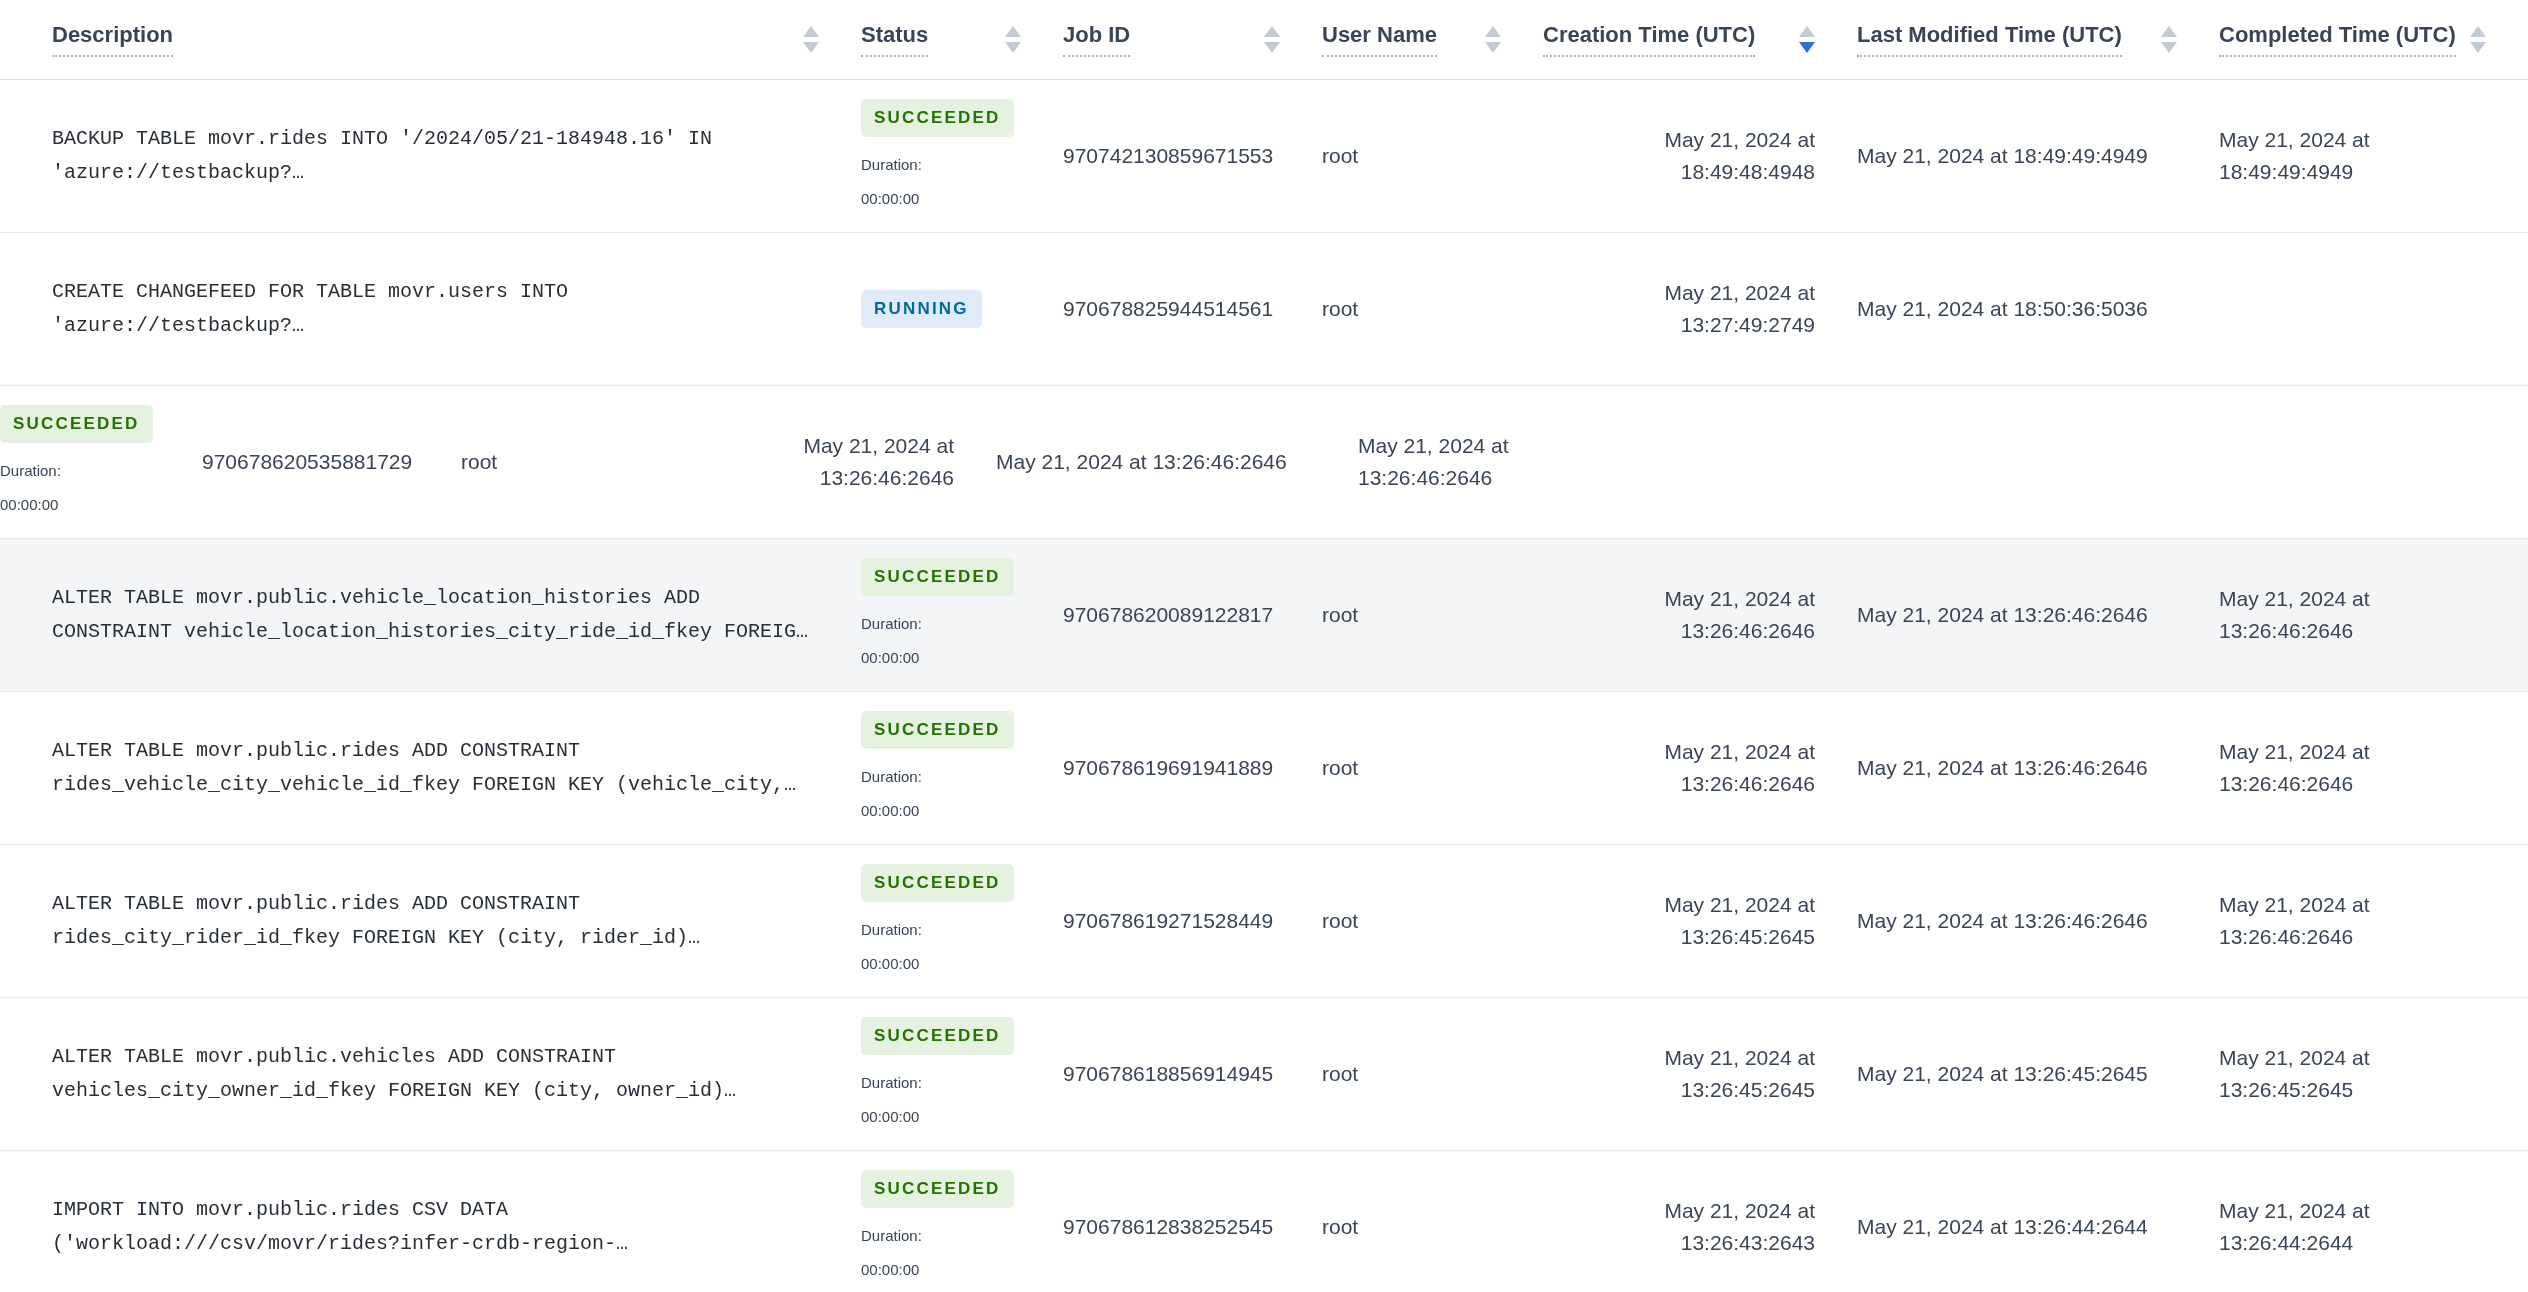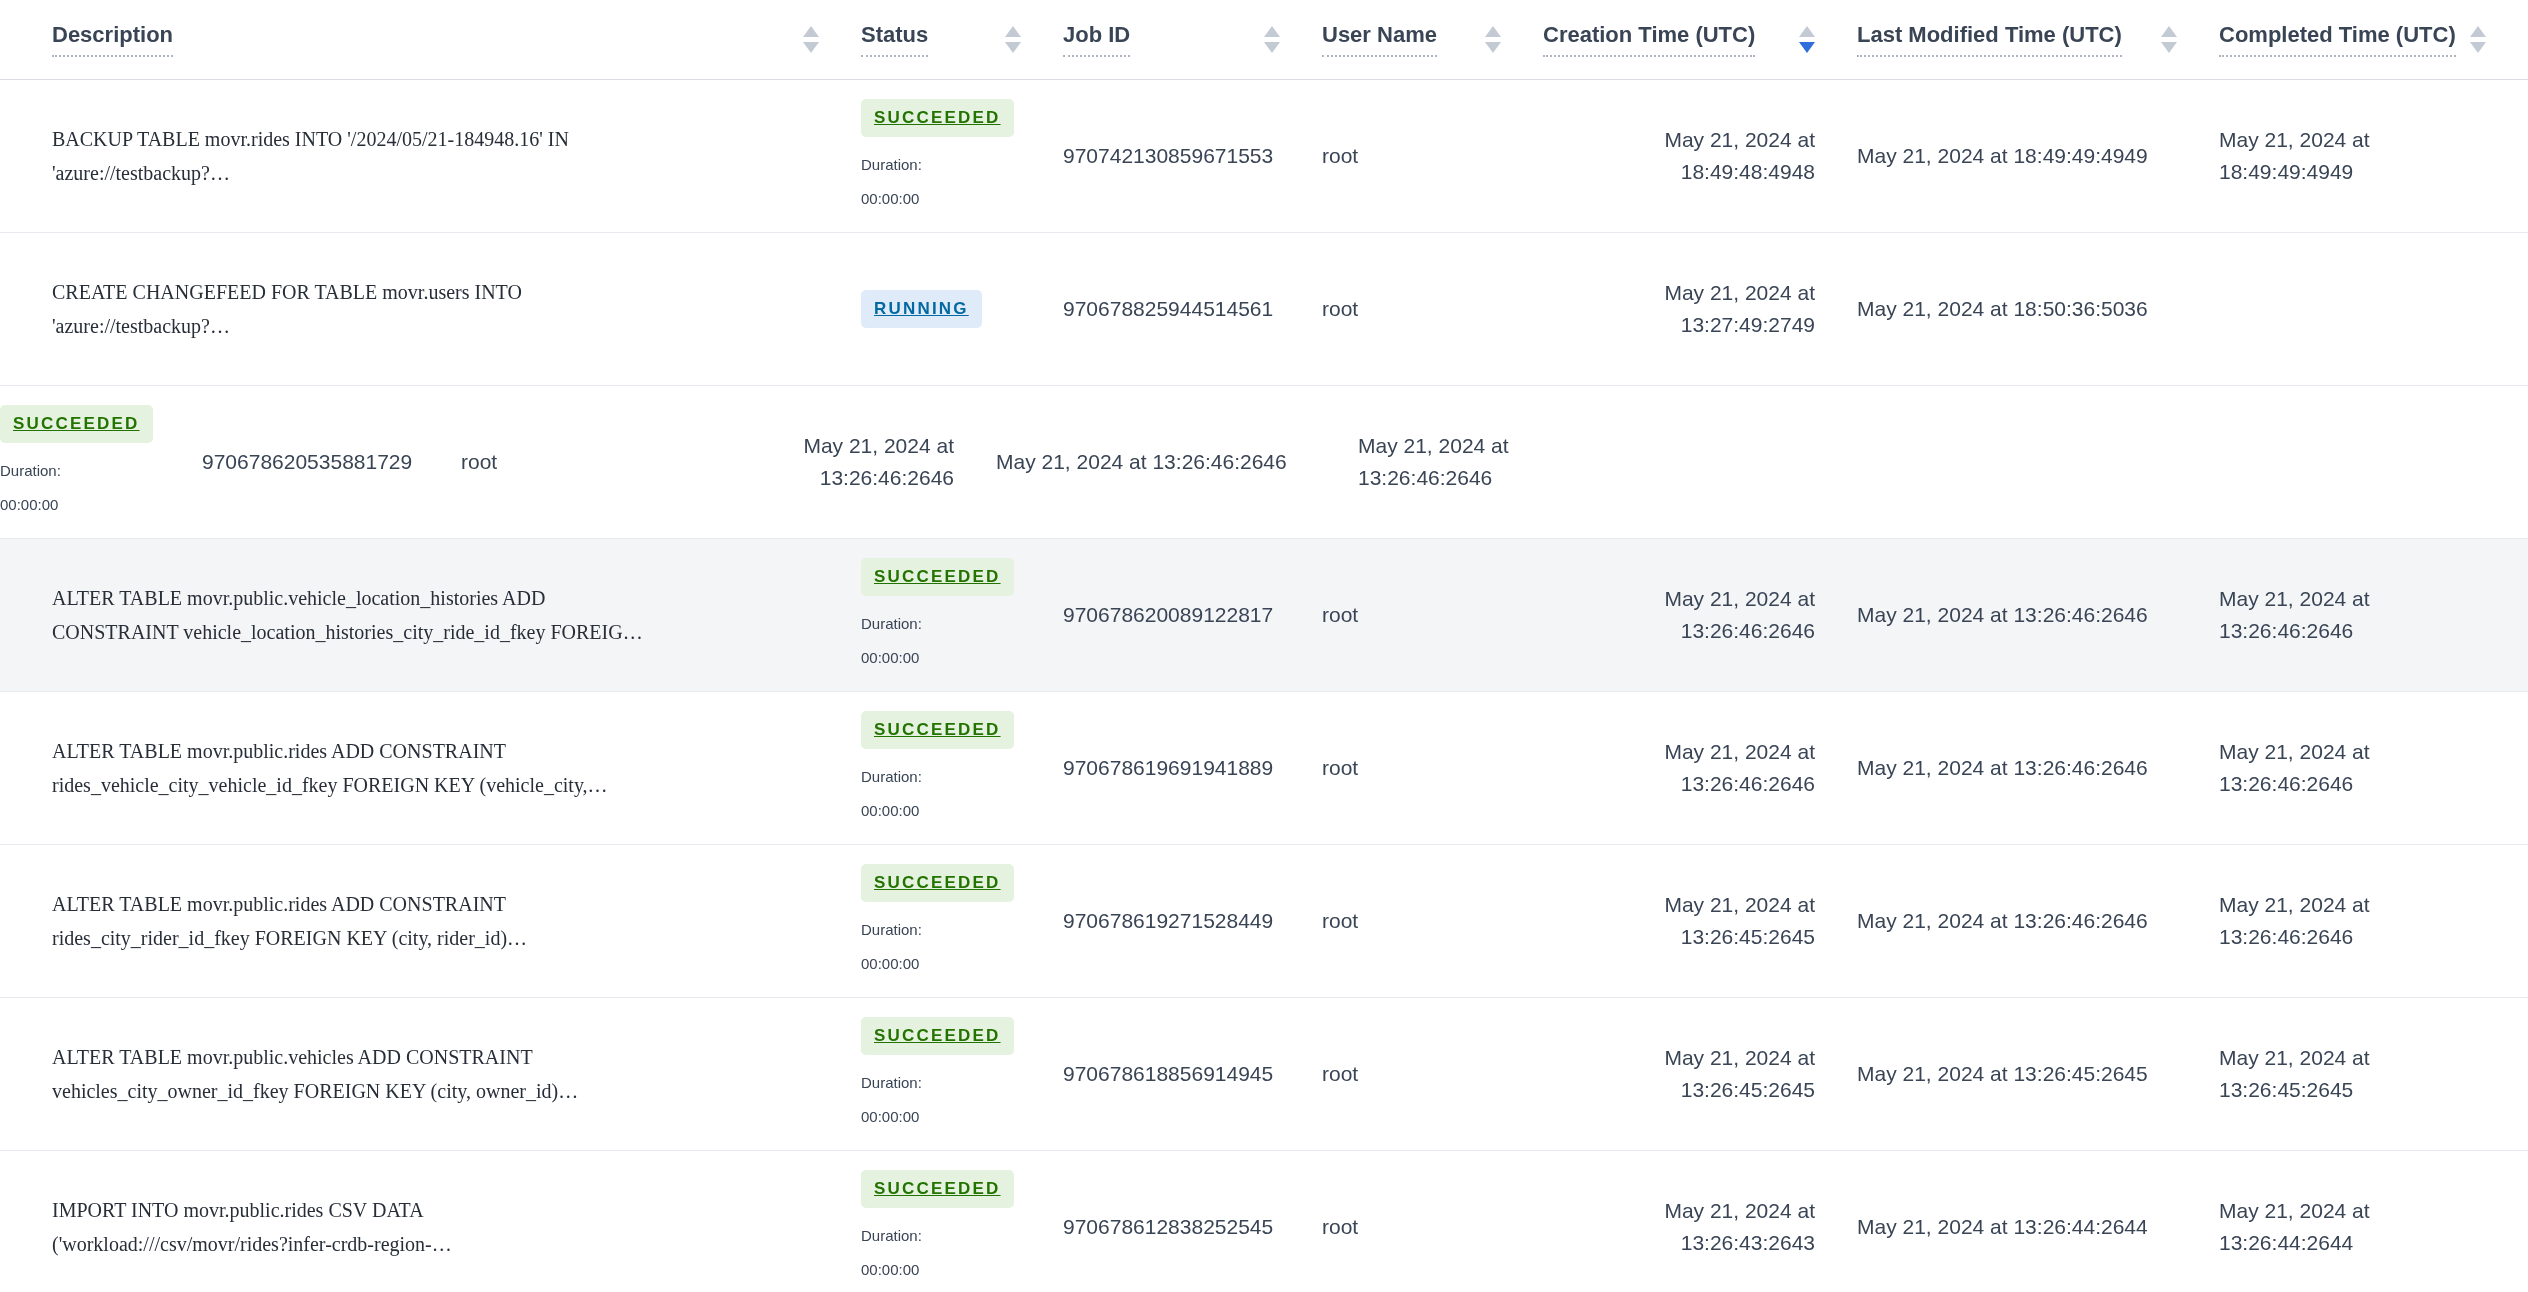--- a/index.html
+++ b/index.html
@@ -50,34 +50,33 @@
     border-bottom:1px solid #E7EAEF;
     background:#fff;
   }
   .tr.highlight{background:#F4F5F7;}
   .td{
     box-sizing:border-box;
     font-size:21px;color:#394455;line-height:32px;
     padding-right:42px;
   }
   .td-desc{
-    font-family:Liberation Serif, serif;
+    font-family:Liberation Mono, monospace;
     font-size:20px;line-height:34px;color:#272E38;
     white-space:pre;overflow:hidden;
     padding-right:30px;
     cursor:pointer;
   }
   .td-time{white-space:pre-line;}
   .td-status{display:flex;flex-direction:column;align-items:flex-start;}
   .badge{
     display:inline-block;
     font-size:17px;font-weight:bold;letter-spacing:2.2px;
     line-height:22px;padding:8px 13px;border-radius:5px;
     white-space:nowrap;
-    text-decoration:underline;
   }
   .badge--succeeded{background:#E5F2DF;color:#237300;}
   .badge--running{background:#E0EBFA;color:#0369a1;}
   .duration{margin-top:9px;font-size:15px;color:#394455;line-height:30px;}
   .duration div{margin-top:4px;}
 </style>
 </head>
 <body>
 
 <div class="jobs-table">

